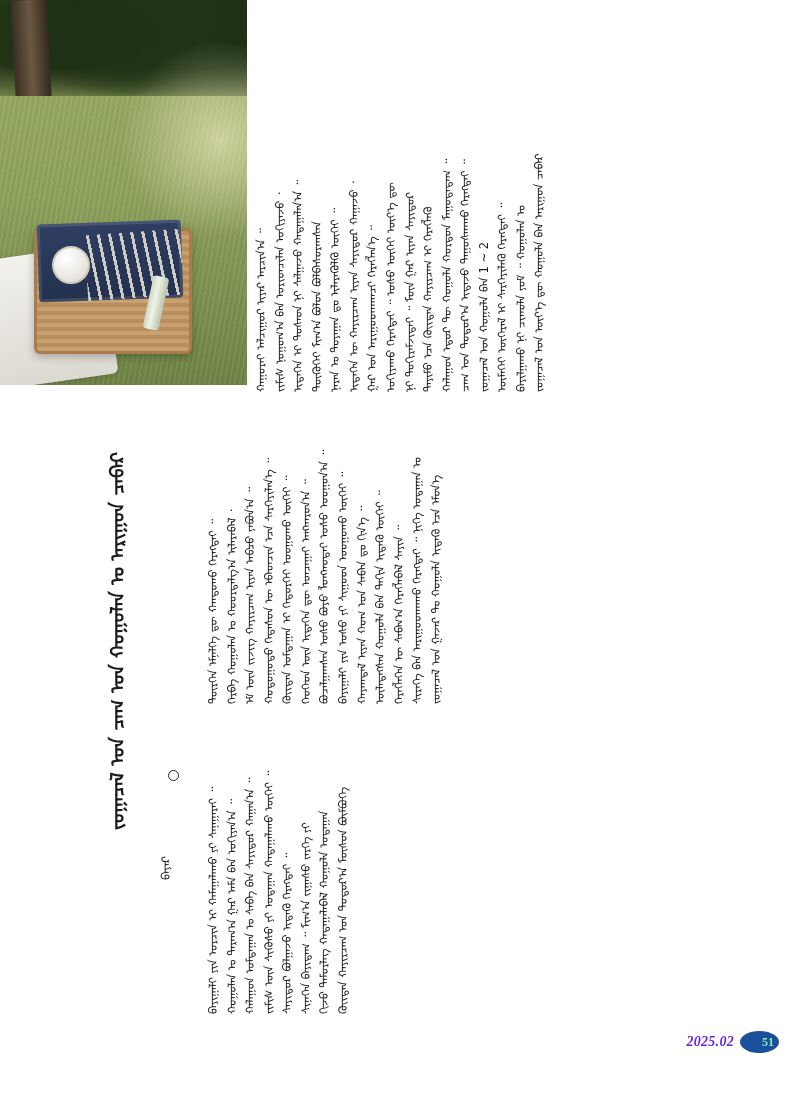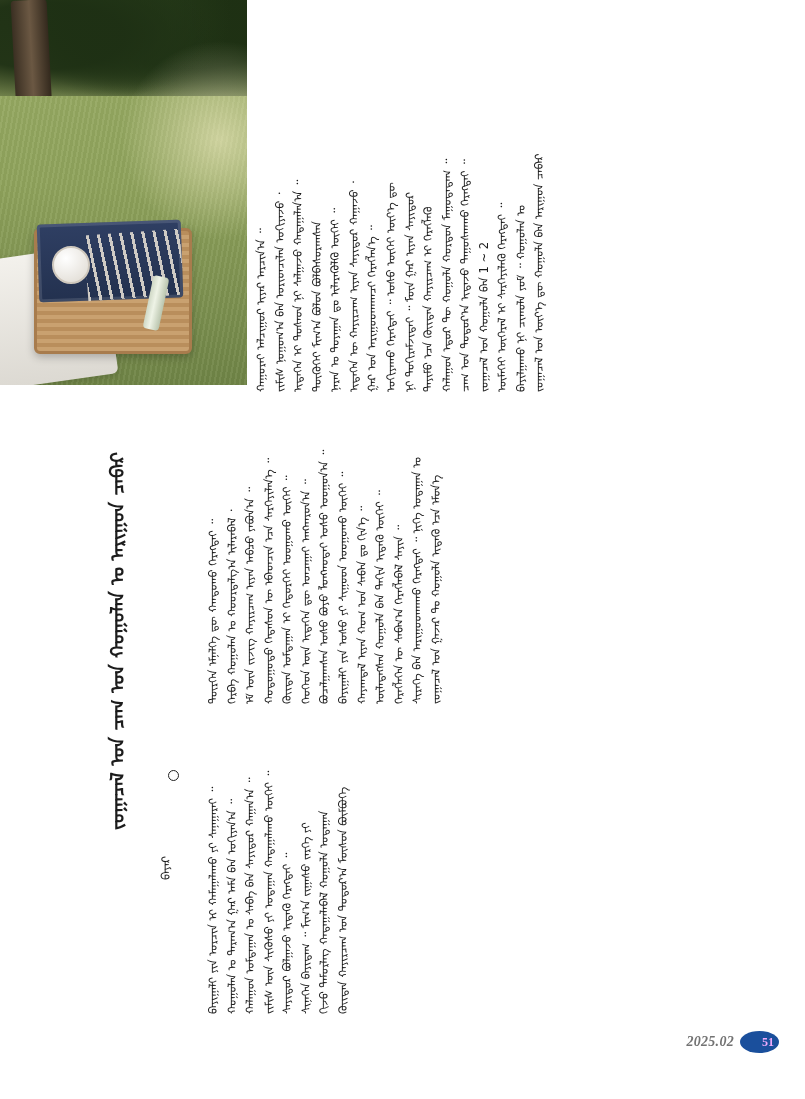--- a/index.html
+++ b/index.html
@@ -201,28 +201,28 @@
     bottom: 46px;
     display: flex;
     align-items: center;
     gap: 6px;
   }
   .footer .issue {
     font-family: "Liberation Serif", serif;
     font-style: italic;
     font-weight: bold;
     font-size: 14px;
-    color: #737373;
+    color: #6d28d9;
     letter-spacing: .3px;
   }
   .footer .pagenum {
     width: 22px; height: 22px;
     border-radius: 50%;
     background: #1a4f9c;
-    color: #f0abfc;
+    color: #86efac;
     font-family: "Liberation Serif", serif;
     font-weight: bold;
     font-size: 12px;
     display: flex;
     align-items: center;
     justify-content: center;
     padding-left: 17px;
   }
 </style>
 </head>

